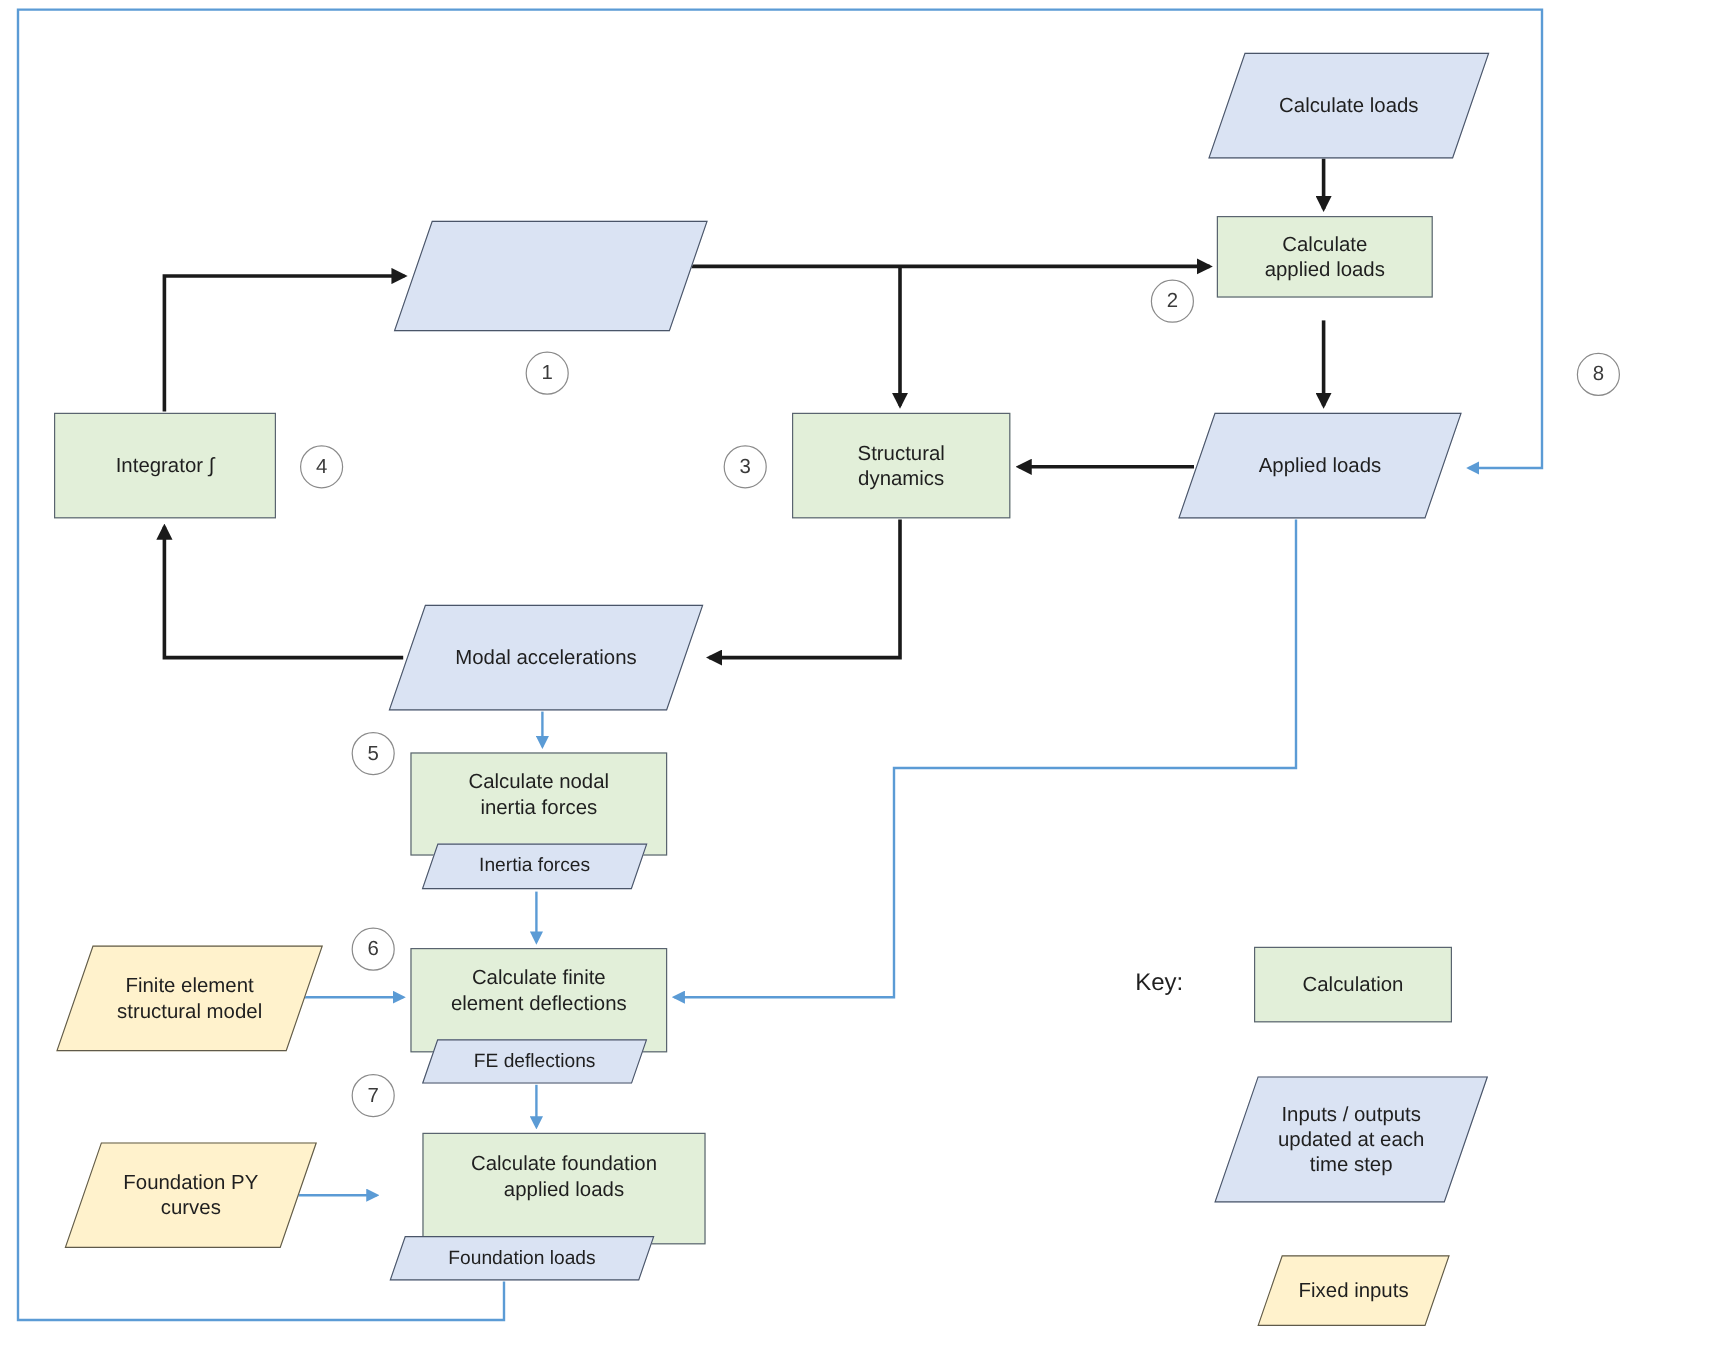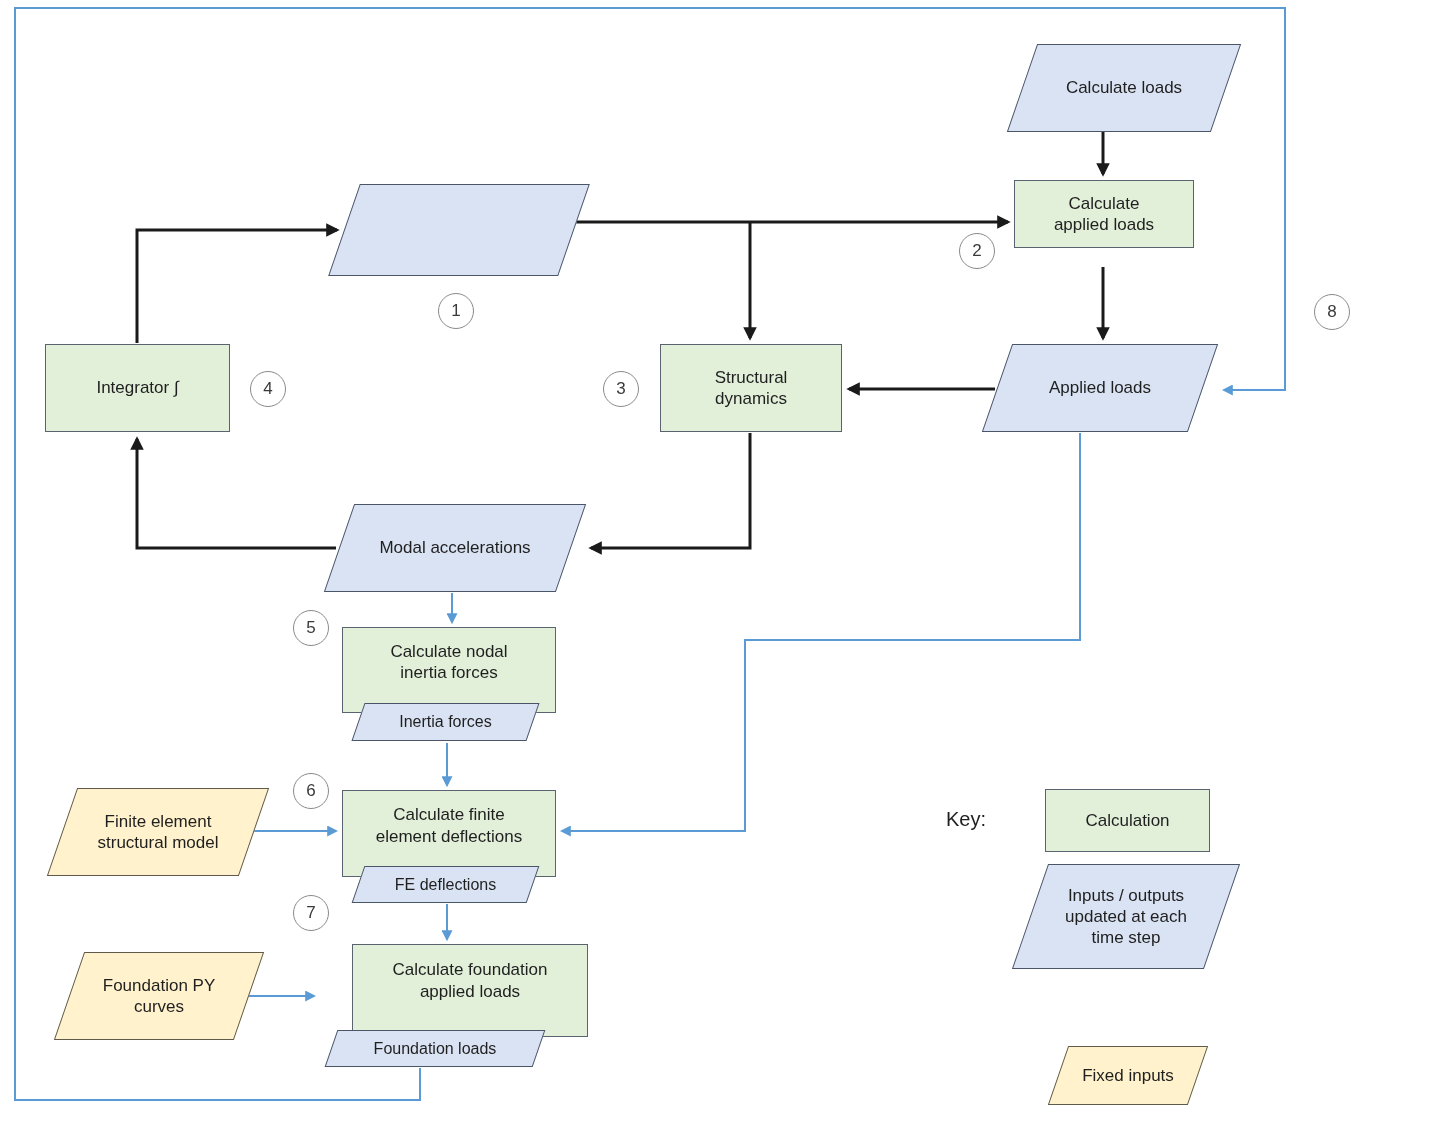--- a/index.html
+++ b/index.html
@@ -134,21 +134,21 @@
   <div class="badge" style="left:293px; top:895px;">7</div>
   <div class="badge" style="left:1314px; top:294px;">8</div>
 
 
   <div class="key-title" style="left:946px; top:808px;">Key:</div>
 
   <div class="node rect" style="left:1045px; top:789px; width:165px; height:63px;">
     <div class="label">Calculation</div>
   </div>
 
-  <div class="node para blue" style="left:1030px; top:864px; width:192px; height:105px;">
+  <div class="node para blue" style="left:1030px; top:897px; width:192px; height:105px;">
     <div class="shape"></div>
     <div class="label" style="max-width:135px;">Inputs / outputs updated at each time step</div>
   </div>
 
   <div class="node para yellow" style="left:1058px; top:1046px; width:140px; height:59px;">
     <div class="shape"></div>
     <div class="label">Fixed inputs</div>
   </div>
 
 </div>

